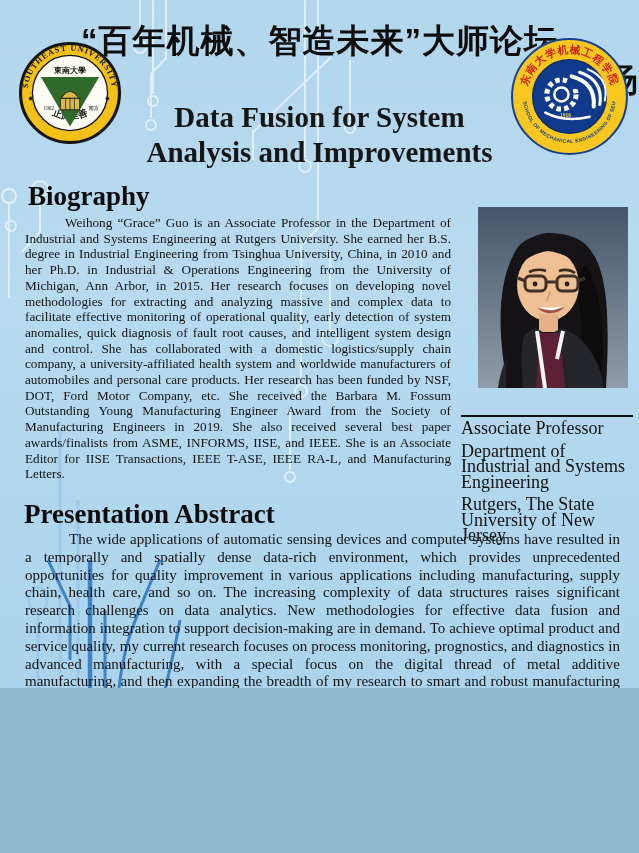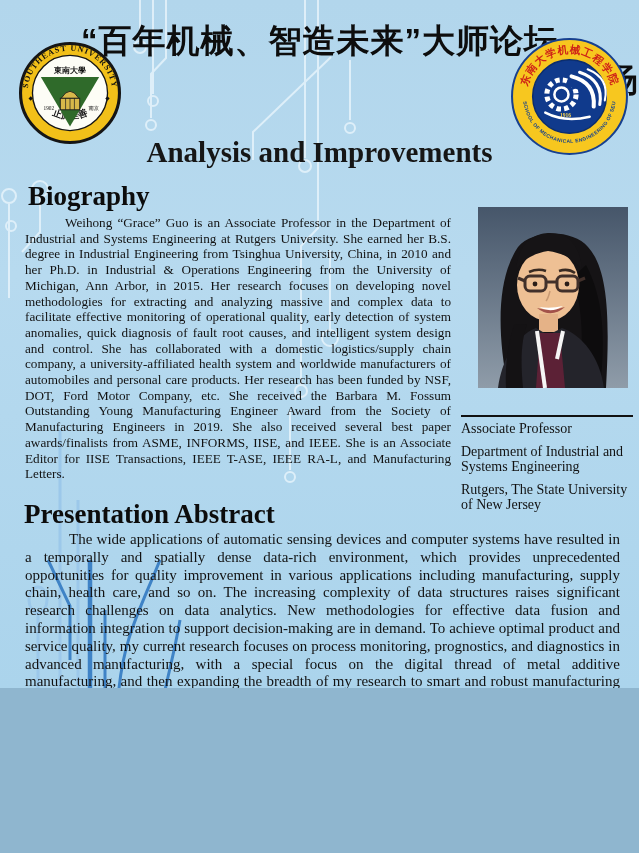--- a/index.html
+++ b/index.html
@@ -24,21 +24,21 @@
   .bio-head{left:28px;top:181px;}
   .bio-text{left:25px;top:215px;width:426px;font-size:13.2px;line-height:15.7px;
     text-align:justify;text-indent:40px;}
   .abs-head{left:24px;top:499px;}
   .abs-text{left:25px;top:531px;width:595px;font-size:15px;line-height:17.8px;
     text-align:justify;text-indent:44px;}
   
   .photo{left:478px;top:207px;width:150px;height:181px;display:block;}
   .caption{left:470px;top:390px;width:166px;text-align:center;font-weight:700;font-size:19px;color:#0c0c0c;}
   .divider{left:461px;top:415px;width:172px;height:2px;background:#111;}
-  .sidebar{left:461px;top:421px;width:174px;font-size:14px;line-height:15.5px;}
+  .sidebar{left:461px;top:421px;width:174px;font-size:18px;line-height:15.5px;}
   .sidebar p{margin:0 0 7px 0;}
   
   .footer-line{width:100%;text-align:center;color:#0d0d0d;font-weight:600;padding-left:20px;}
   .f1{top:769px;font-size:20px;}
   .f2{top:796px;font-size:18px;}
   .f3{top:822px;font-size:20px;}
 </style>
 </head>
 <body>
 
@@ -86,20 +86,21 @@
       <path d="M105,610 V853"></path>
       <ellipse cx="146" cy="747" rx="8" ry="11"></ellipse>
       <path d="M146,758 V853"></path>
       <path d="M180,620 C168,690 150,720 148,853"></path>
       <path d="M48,560 L70,606 V660"></path>
     </g>
   </svg>
 
   <div class="abs title-cn title-cn1">“百年机械、智造未来”大师论坛</div>
   <div class="abs title-cn title-cn2">第二场</div>
+  <div class="abs title-en title-en1">Data Fusion for System</div>
   <div class="abs title-en title-en2">Analysis and Improvements</div>
 
   <svg class="logo" style="left:17px;top:40px;" width="106" height="106" viewBox="0 0 120 120">
     <circle cx="60" cy="60" r="56" fill="#f2c019" stroke="#151515" stroke-width="3.5"></circle>
     <circle cx="60" cy="60" r="42.5" fill="#fdfdf6" stroke="#151515" stroke-width="1.5"></circle>
     <defs>
       <path id="seuArcTop" d="M 12,60 A 48,48 0 1 1 108,60"></path>
       <path id="seuArcBot" d="M 18,62 A 46,46 0 0 0 102,62"></path>
     </defs>
     <text font-family="Liberation Serif, serif" font-size="9.2" font-weight="bold" fill="#111" letter-spacing="1.2">

